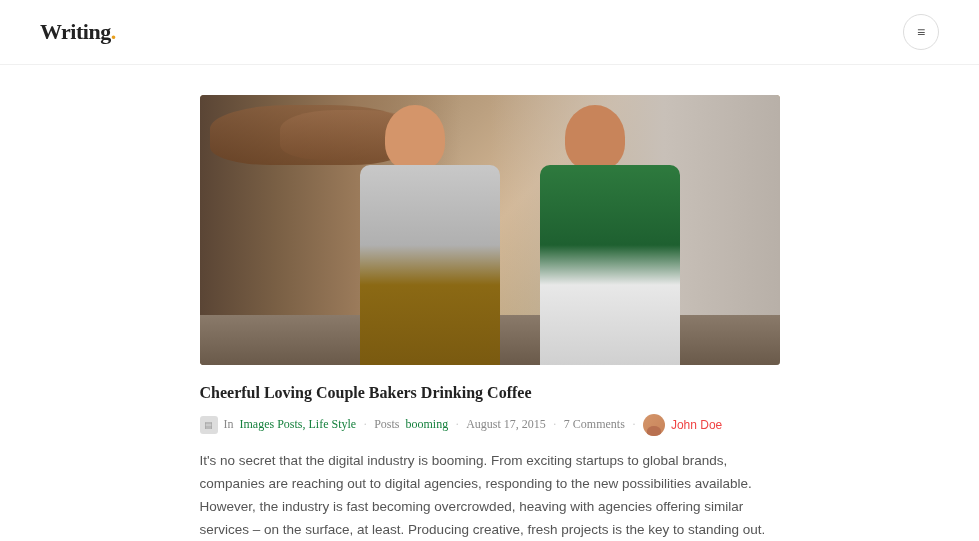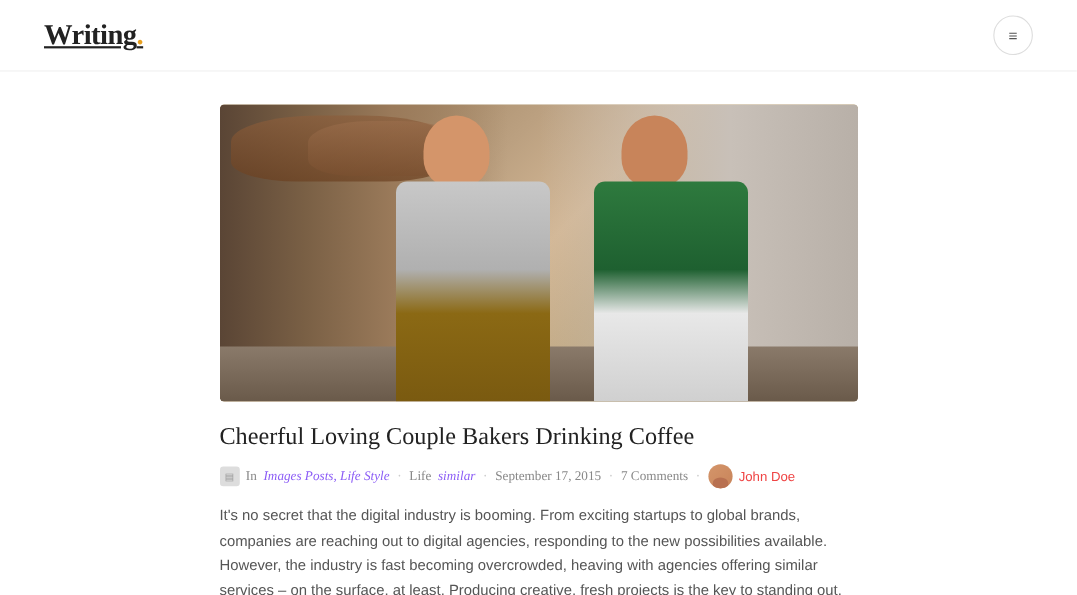--- a/index.html
+++ b/index.html
@@ -11,26 +11,25 @@
       width: 979px;
     }
     header {
       display: flex;
       justify-content: space-between;
       align-items: center;
       padding: 14px 40px;
       border-bottom: 1px solid #f0f0f0;
     }
     .logo {
-      font-size: 26px;
+      font-size: 22px;
       font-weight: 700;
       color: #222;
       font-family: Georgia, serif;
       letter-spacing: -0.5px;
-      text-decoration: underline;
     }
     .logo-dot {
       color: #e8a020;
     }
     .menu-btn {
       width: 36px;
       height: 36px;
       border: 1px solid #ddd;
       border-radius: 50%;
       background: #fff;
@@ -170,22 +169,22 @@
     .bg-wall {
       position: absolute;
       right: 0;
       top: 0;
       width: 50%;
       height: 100%;
       background: linear-gradient(to left, #b8b0a8 0%, #c8c0b8 40%, transparent 100%);
     }
 
     .post-title {
-      font-size: 22px;
-      font-weight: 400;
+      font-size: 16px;
+      font-weight: 700;
       color: #222;
       margin-bottom: 10px;
       font-family: Georgia, serif;
       line-height: 1.3;
     }
     .post-meta {
       display: flex;
       align-items: center;
       gap: 6px;
       font-size: 12px;
@@ -202,23 +201,22 @@
       align-items: center;
       justify-content: center;
       font-size: 9px;
       color: #999;
     }
     .meta-separator {
       color: #ccc;
       margin: 0 1px;
     }
     .meta-link {
-      color: #8b5cf6;
+      color: #15803d;
       text-decoration: none;
-      font-style: italic;
     }
     .meta-comments {
       color: #888;
     }
     .meta-author-avatar {
       width: 22px;
       height: 22px;
       border-radius: 50%;
       background: linear-gradient(135deg, #d4956a, #c8845a);
       display: inline-flex;
@@ -286,24 +284,24 @@
       </div>
     </div>
 
     <h1 class="post-title">Cheerful Loving Couple Bakers Drinking Coffee</h1>
 
     <div class="post-meta">
       <span class="meta-icon">▤</span>
       <span>In</span>
       <a href="#" class="meta-link">Images Posts, Life Style</a>
       <span class="meta-separator">·</span>
-      <span>Life</span>
-      <a href="#" class="meta-link">similar</a>
+      <span>Posts</span>
+      <a href="#" class="meta-link">booming</a>
       <span class="meta-separator">·</span>
-      <span>September 17, 2015</span>
+      <span>August 17, 2015</span>
       <span class="meta-separator">·</span>
       <span class="meta-comments">7 Comments</span>
       <span class="meta-separator">·</span>
       <span class="meta-author-avatar"></span>
       <span class="meta-author-name">John Doe</span>
     </div>
 
     <p class="post-excerpt">It's no secret that the digital industry is booming. From exciting startups to global brands, companies are reaching out to digital agencies, responding to the new possibilities available. However, the industry is fast becoming overcrowded, heaving with agencies offering similar services – on the surface, at least. Producing creative, fresh projects is the key to standing out. Unique side projects are the best place to innovate, but balancing commercially and creatively lucrative work is tricky. So, this article looks at …</p>
 
   </article>

